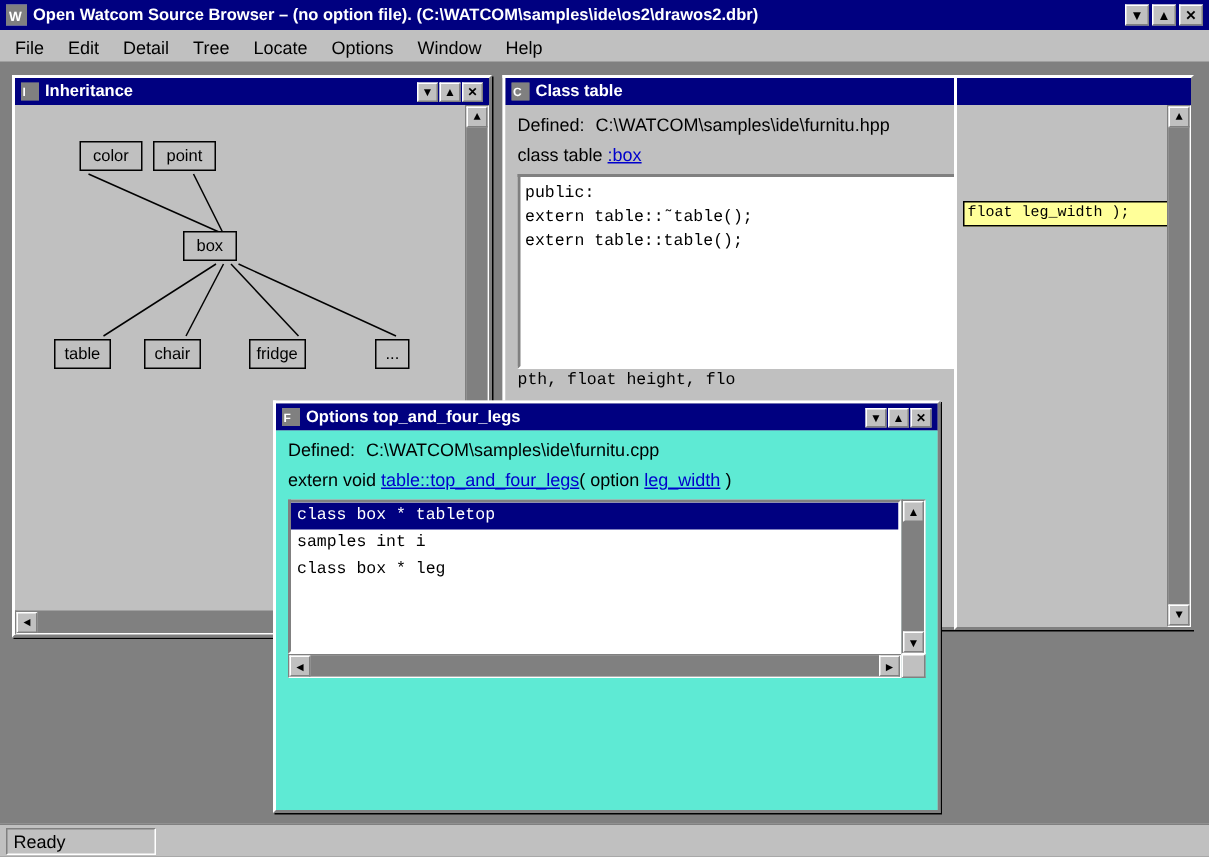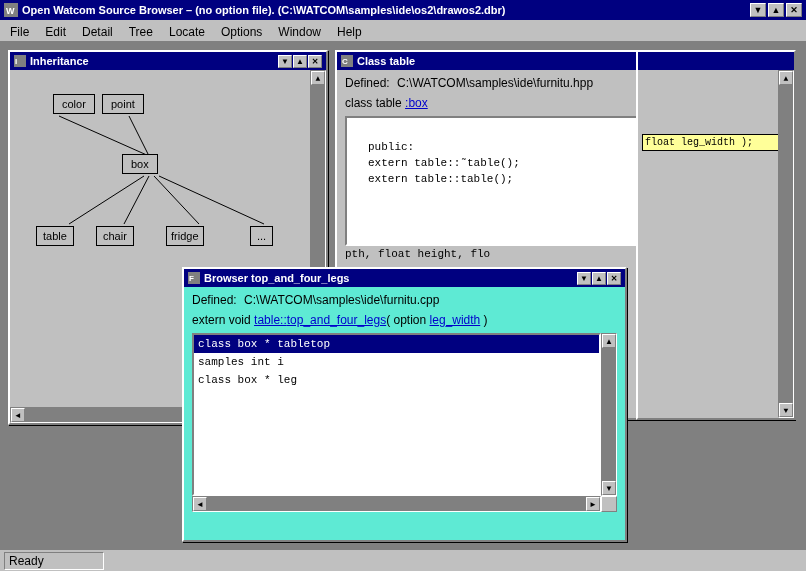--- a/index.html
+++ b/index.html
@@ -260,21 +260,21 @@
       padding: 1px 4px;
       height: 18px;
       min-width: 100px;
       display: flex;
       align-items: flex-start;
     }
 
     
     .listbox-wrapper {
       position: relative;
-      height: 179px;
+      height: 119px;
       margin-top: 6px;
     }
     .listbox-content {
       position: absolute;
       left: 0; top: 0;
       right: 16px;
       bottom: 16px;
       border: 2px solid;
       border-color: #808080 #ffffff #ffffff #808080;
       background: white;
@@ -322,21 +322,21 @@
     .code-box-inner {
       position: absolute;
       left: 0; top: 0;
       right: 16px;
       bottom: 0;
       border: 2px solid;
       border-color: #808080 #ffffff #ffffff #808080;
       background: white;
       font-family: 'Courier New', monospace;
       font-size: 11px;
-      padding: 21px;
+      padding: 3px;
       overflow: hidden;
     }
     .code-vscroll {
       position: absolute;
       right: 0; top: 0;
       width: 16px;
       bottom: 0;
       background: #c0c0c0;
       border: 1px solid;
       border-color: #808080 #ffffff #ffffff #808080;
@@ -509,21 +509,21 @@
   </div>
 
   <div class="window function-window">
     <div class="window-title">
       <span class="window-title-icon">
         <svg width="12" height="12">
             <rect width="12" height="12" fill="#808080"></rect>
             <text x="1" y="9" font-size="8" fill="white" font-family="Arial">F</text>
           </svg>
       </span>
-      <span>Browser top_and_four_legs</span>
+      <span>Options top_and_four_legs</span>
       <div class="window-title-btns">
         <div class="win-btn">▼</div>
         <div class="win-btn">▲</div>
         <div class="win-btn">✕</div>
       </div>
     </div>
     <div class="function-body">
       <div class="defined-text">
         <span>Defined:</span>
         <span style="margin-left:4px;">C:\WATCOM\samples\ide\furnitu.cpp</span>

